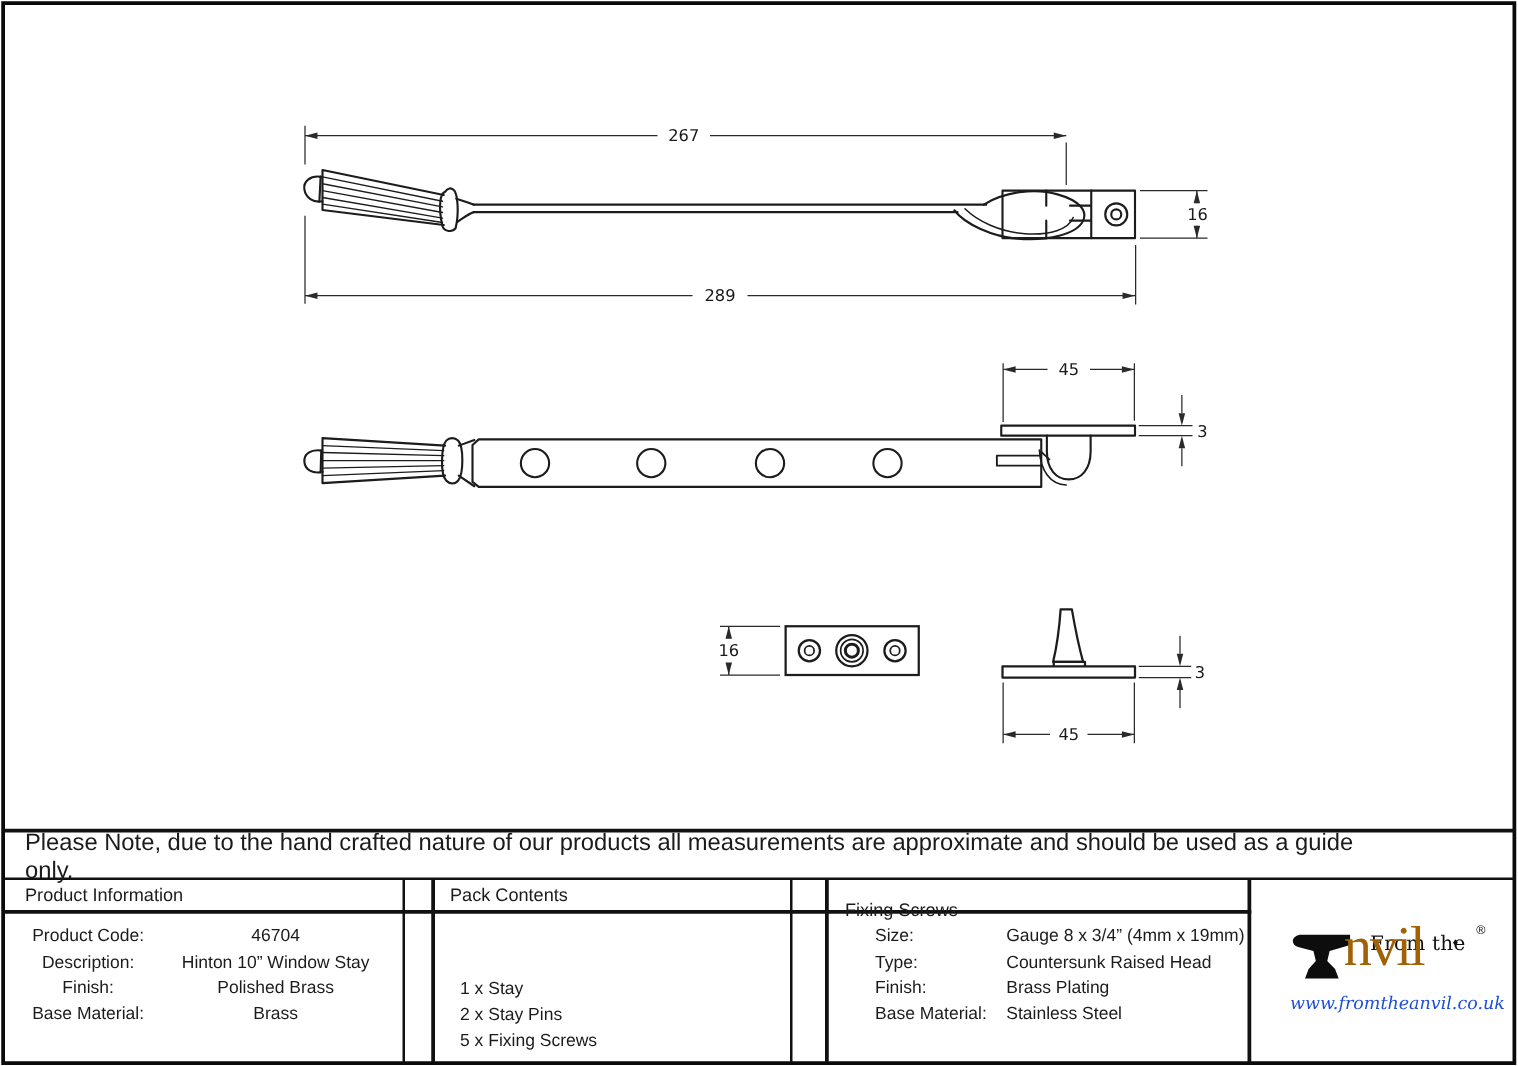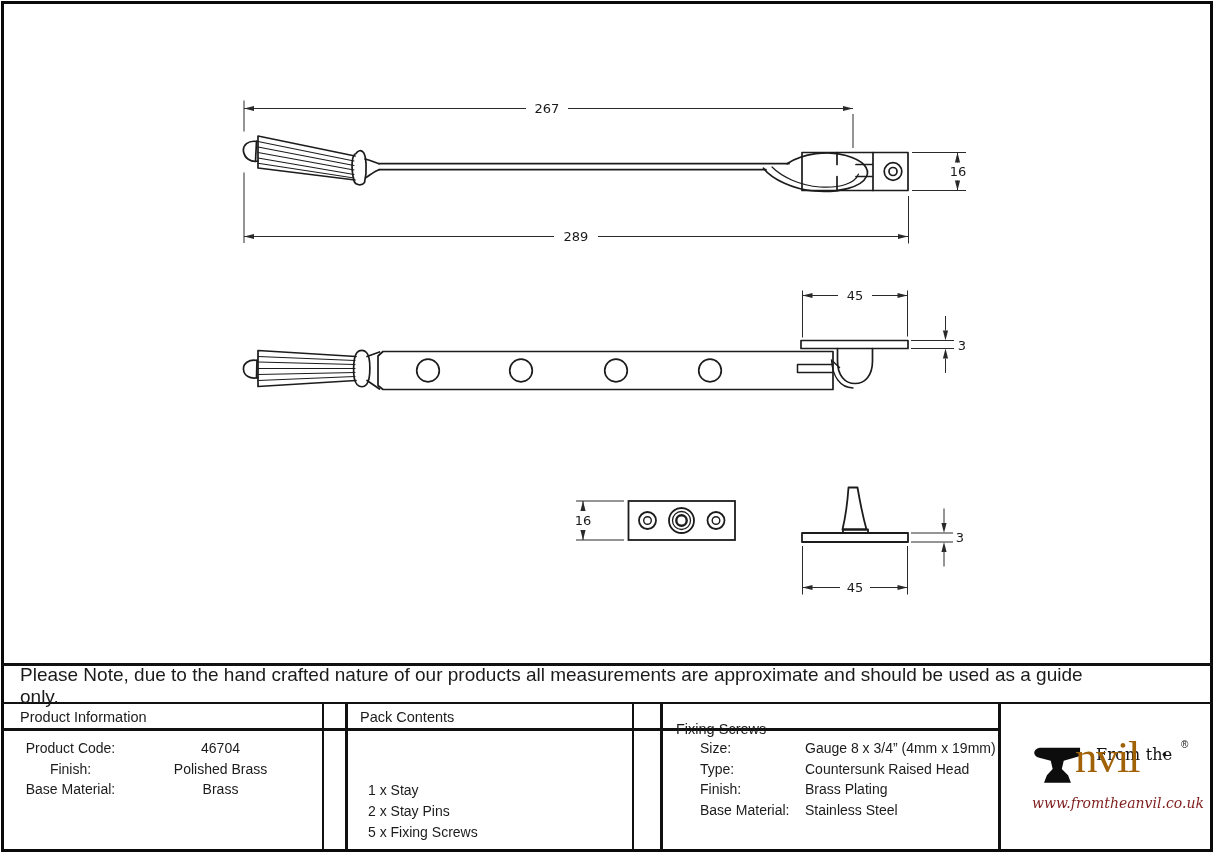--- a/index.html
+++ b/index.html
@@ -23,21 +23,21 @@
   .list-row{height:20.8px;display:flex;align-items:center;}
   
   .logo{position:absolute;left:1032px;top:740px;width:164px;height:76px;}
   .logo .fromthe{position:absolute;left:64px;top:5px;font-family:"DejaVu Serif",serif;
                  font-size:16px;color:#111;letter-spacing:.2px;}
   .logo .diamond{position:absolute;left:130px;top:9px;font-size:9px;color:#111;}
   .logo .reg{position:absolute;left:149px;top:-1px;font-size:10px;color:#111;}
   .logo .brand-rest{position:absolute;left:43px;top:-9px;font-family:Liberation Serif, serif;
                     font-size:45px;color:#a16207;letter-spacing:-1.5px;}
   .logo .url{position:absolute;left:0px;top:55px;width:164px;text-align:center;
-             font-family:"DejaVu Serif",serif;font-style:italic;font-size:14px;color:#7f1d1d;}
+             font-family:"DejaVu Serif",serif;font-style:italic;font-size:14px;color:#1d4ed8;}
   svg text{font-family:"DejaVu Sans",sans-serif;font-size:13px;fill:#1a1a1a;}
 </style>
 </head>
 <body>
 
 <div class="page-border"></div>
 
 <svg class="abs" style="left:0;top:0;" width="1214" height="665" viewBox="0 0 1214 665">
 
   <g stroke="#1c1c1c" stroke-width="1.7" fill="none" stroke-linecap="round" stroke-linejoin="round">
@@ -183,20 +183,24 @@
 <div class="col-header" style="left:20px;top:705px;">Product Information</div>
 <div class="col-header" style="left:360px;top:705px;">Pack Contents</div>
 <div class="col-header" style="left:676px;top:705px;margin-top:12px;">Fixing Screws</div>
 
 <div class="kv-col" style="left:20px;width:300px;text-align:center;">
   <div class="kv-row pi-row">
     <span>Product Code:</span>
     <span>46704</span>
   </div>
   <div class="kv-row pi-row">
+    <span>Description:</span>
+    <span>Hinton 10” Window Stay</span>
+  </div>
+  <div class="kv-row pi-row">
     <span>Finish:</span>
     <span>Polished Brass</span>
   </div>
   <div class="kv-row pi-row">
     <span>Base Material:</span>
     <span>Brass</span>
   </div>
 </div>
 
 <div class="list-col" style="left:368px;width:250px;">

